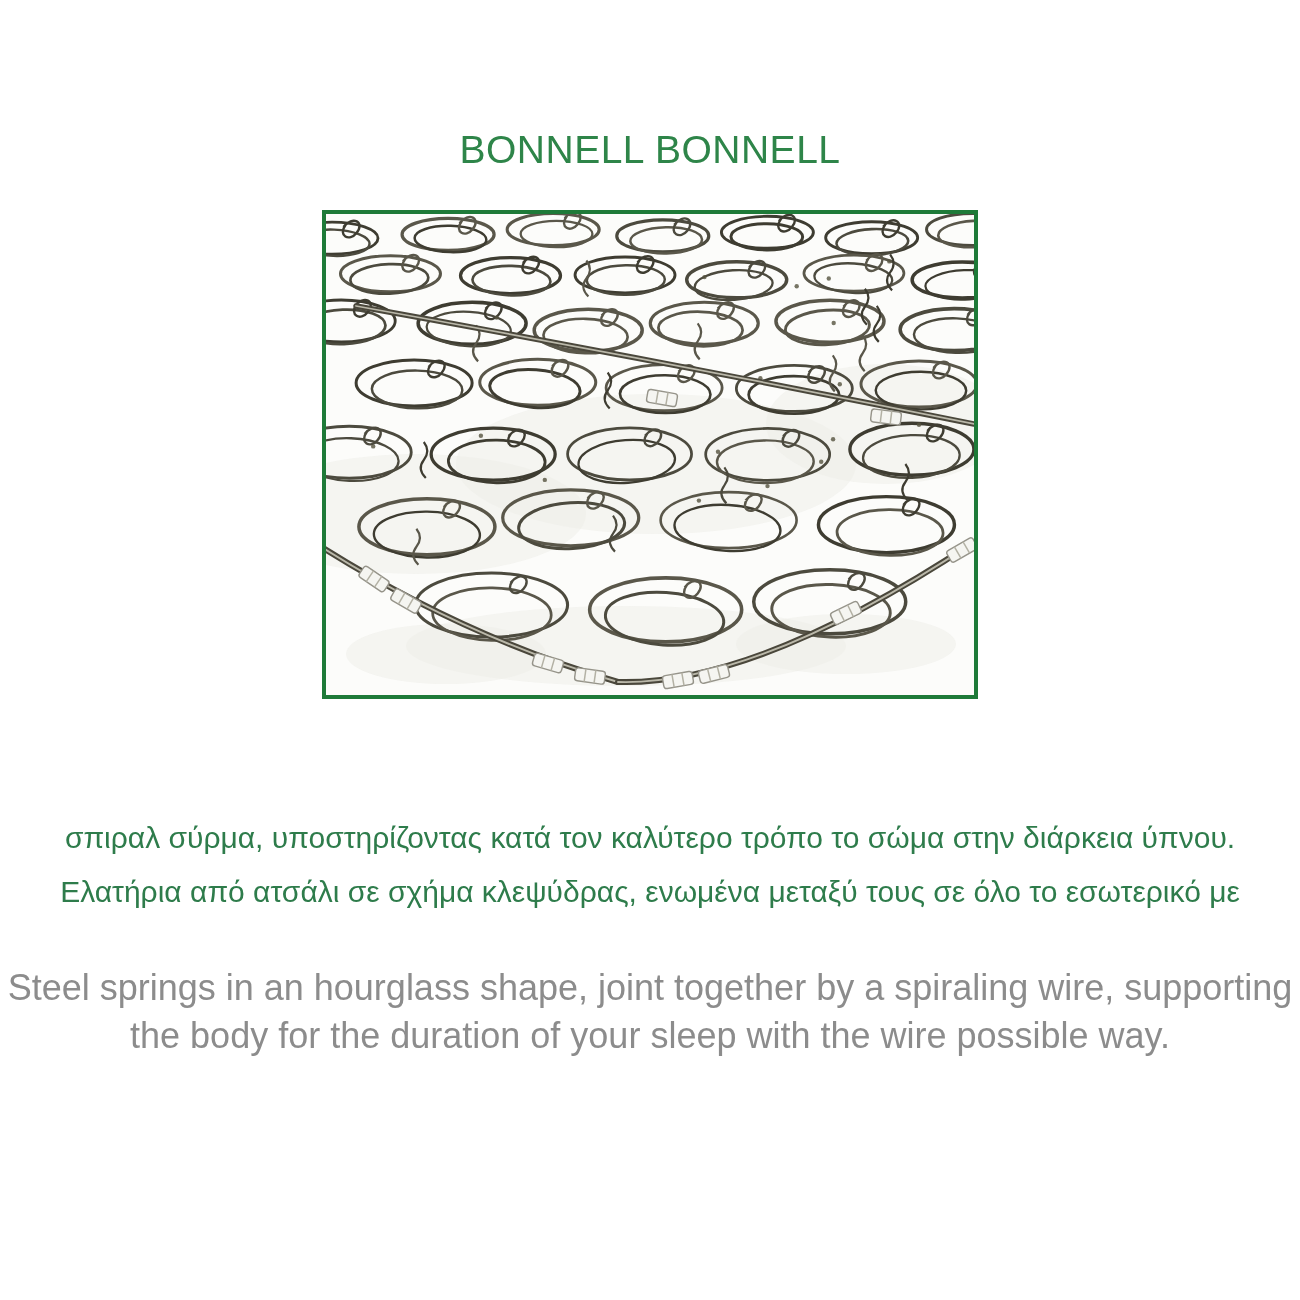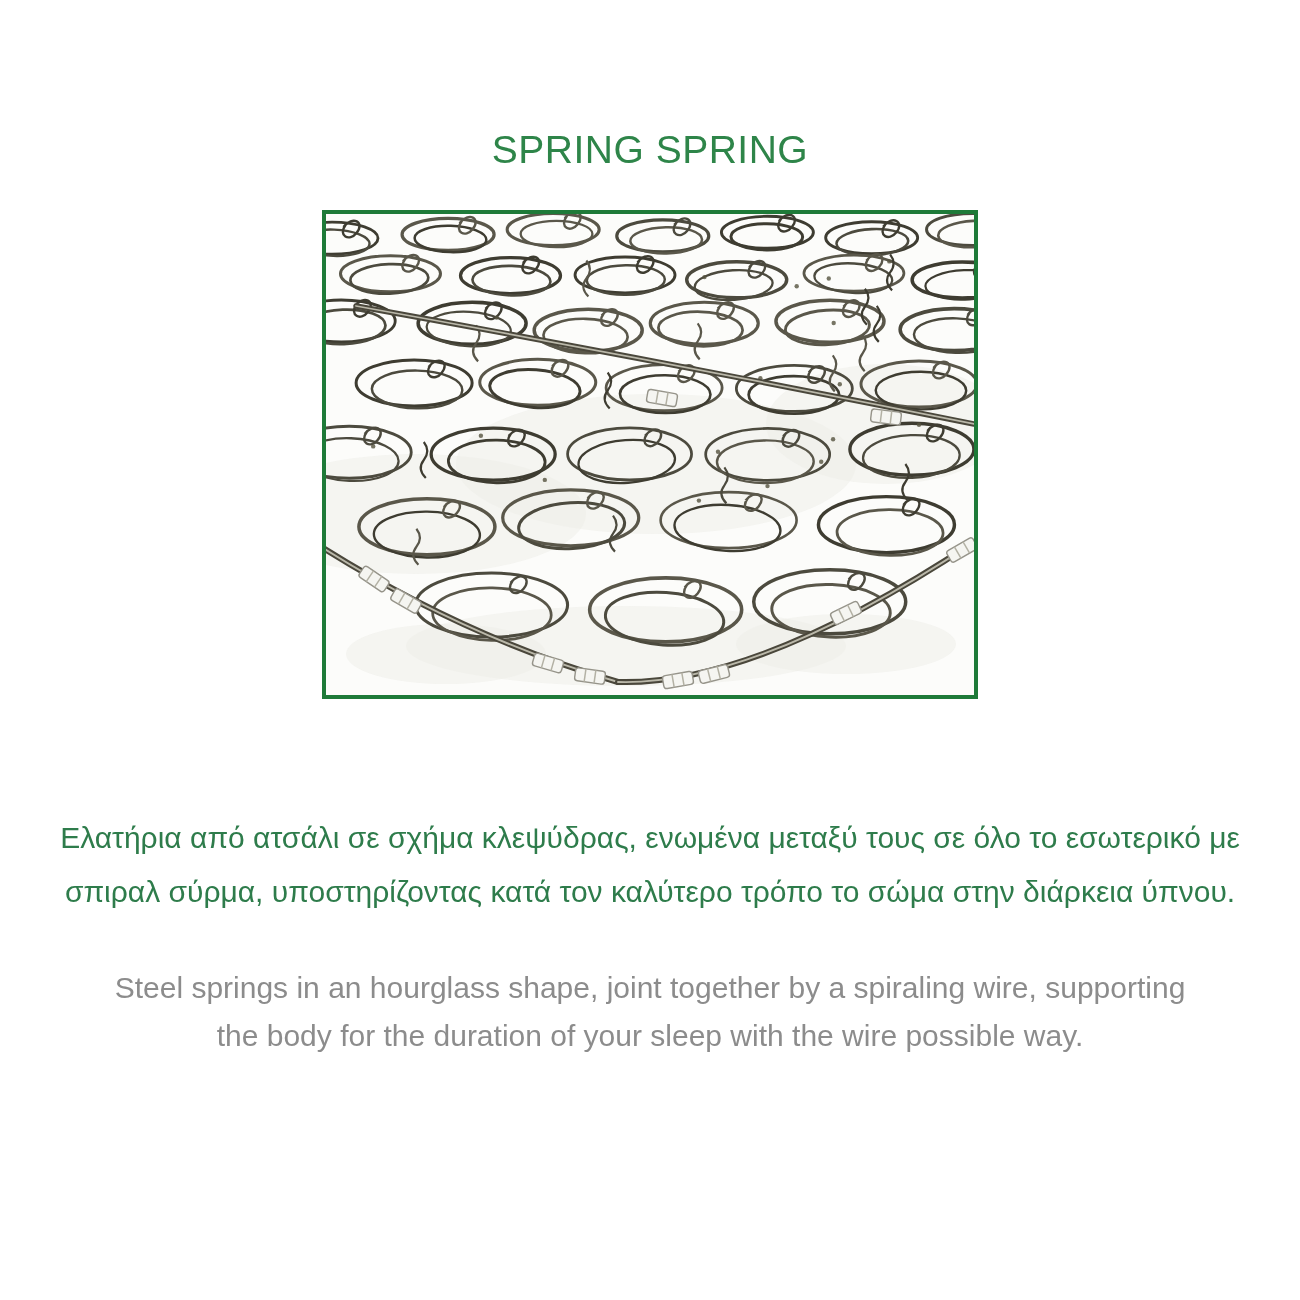--- a/index.html
+++ b/index.html
@@ -31,31 +31,31 @@
     margin:112px 0 0;
     text-align:center;
     color:#2e7c4b;
     font-size:30px;
     line-height:54px;
   }
   .desc-en{
     margin:45px 0 0;
     text-align:center;
     color:#8c8c8c;
-    font-size:30px;
+    font-size:36px;
     line-height:48px;
   }
   .line{display:block;white-space:nowrap}
 </style>
 </head>
 <body>
 
 <div class="page">
 
-  <h1 class="title">SPRING SPRING</h1>
+  <h1 class="title">BONNELL BONNELL</h1>
 
   <figure class="photo-frame" style="margin-top:37px;margin-left:auto;margin-right:auto;">
     <svg id="spring-art" viewBox="0 0 648 481" xmlns="http://www.w3.org/2000/svg">
         <rect width="648" height="481" fill="#fcfcfa"></rect>
         <ellipse cx="90" cy="300" rx="170" ry="60" fill="#edede8" opacity="0.5"></ellipse>
         <ellipse cx="330" cy="250" rx="200" ry="70" fill="#edede8" opacity="0.5"></ellipse>
         <ellipse cx="560" cy="210" rx="120" ry="60" fill="#edede8" opacity="0.5"></ellipse>
         <ellipse cx="300" cy="432" rx="220" ry="40" fill="#edede8" opacity="0.5"></ellipse>
         <ellipse cx="120" cy="440" rx="100" ry="30" fill="#edede8" opacity="0.5"></ellipse>
         <ellipse cx="520" cy="430" rx="110" ry="30" fill="#edede8" opacity="0.5"></ellipse>
@@ -252,22 +252,22 @@
         </g>
         <g transform="translate(636 336) rotate(-30)">
           <rect x="-15" y="-6.5" width="30" height="13" rx="3" fill="#f5f5f1" stroke="#96948a" stroke-width="1.4"></rect>
           <line x1="-5" y1="-6.5" x2="-5" y2="6.5" stroke="#b3b1a4" stroke-width="1.5"></line>
           <line x1="5" y1="-6.5" x2="5" y2="6.5" stroke="#b3b1a4" stroke-width="1.5"></line>
         </g>
       </svg>
   </figure>
 
   <p class="desc-el">
+    <span class="line">σπιραλ σύρμα, υποστηρίζοντας κατά τον καλύτερο τρόπο το σώμα στην διάρκεια ύπνου.</span>
     <span class="line">Ελατήρια από ατσάλι σε σχήμα κλεψύδρας, ενωμένα μεταξύ τους σε όλο το εσωτερικό με</span>
-    <span class="line">σπιραλ σύρμα, υποστηρίζοντας κατά τον καλύτερο τρόπο το σώμα στην διάρκεια ύπνου.</span>
   </p>
 
   <p class="desc-en">
     <span class="line">Steel springs in an hourglass shape, joint together by a spiraling wire, supporting</span>
     <span class="line">the body for the duration of your sleep with the wire possible way.</span>
   </p>
 
 </div>
 
 </body></html>

